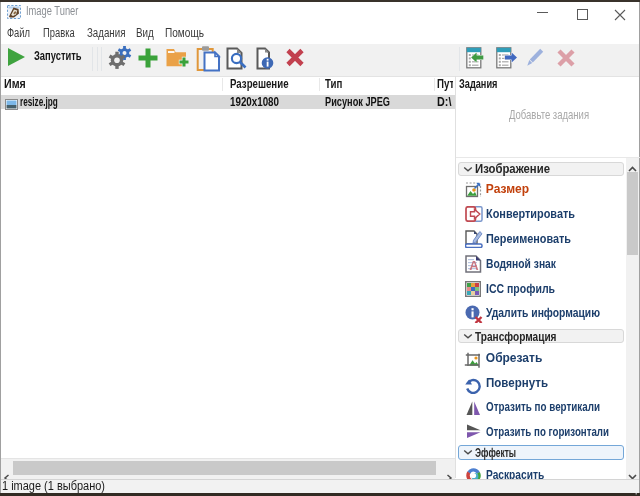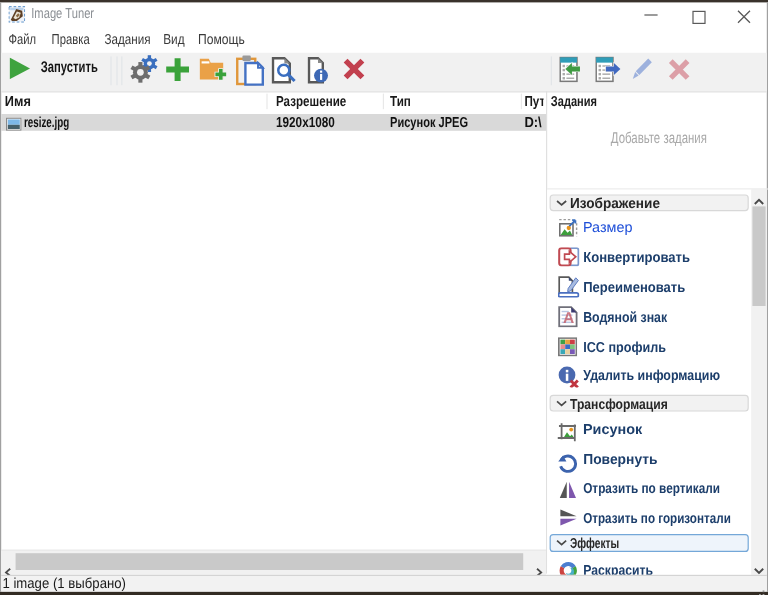--- a/index.html
+++ b/index.html
@@ -226,21 +226,21 @@
     </svg>
   <div class="txt" style="left:18.5px;top:3.5px;font-weight:bold;color:#262626;transform:scaleX(0.945);">Изображение</div>
 
   <svg class="abs" style="left:9px;top:23px;" width="17" height="17" viewBox="0 0 17 17">
     <path d="M1 2 H12 M15.5 5 V16" stroke="#9a9a9a" stroke-width="1.2" stroke-dasharray="2 1.6" fill="none"></path>
     <rect x="1.5" y="5.5" width="11" height="10" fill="#fff" stroke="#6e6e6e" stroke-width="1.3"></rect>
     <circle cx="9" cy="9" r="1.8" fill="#e8941a"></circle>
     <path d="M2.2 14.8 L5.5 10 L8 13 L10 11 L11.8 14.8 Z" fill="#3c9e3c"></path>
     <path d="M9.5 7.5 L14.5 2.5 M14.5 2.5 L11.8 2.5 M14.5 2.5 L14.5 5.2" stroke="#3a6fbf" stroke-width="1.5" fill="none"></path>
   </svg>
-  <div class="txt" style="left:29.8px;top:24px;font-weight:normal;color:#1d4ed8;transform:scaleX(1.0);">Размер</div>
+  <div class="txt" style="left:29.8px;top:24px;font-weight:bold;color:#c2410c;transform:scaleX(1.0);">Размер</div>
 
   <svg class="abs" style="left:9px;top:48px;" width="18" height="16" viewBox="0 0 18 16">
     <rect x="9.5" y="0.8" width="7.5" height="14.4" rx="1.5" fill="#fff" stroke="#7b97cc" stroke-width="1.5"></rect>
     <rect x="1" y="0.8" width="9.5" height="14.4" rx="2" fill="#fff" stroke="#c04a52" stroke-width="1.7"></rect>
     <path d="M5.5 5.8 H9.5 V3.4 L14.8 8 L9.5 12.6 V10.2 H5.5 Z" fill="#fff" stroke="#c04a52" stroke-width="1.4"></path>
   </svg>
   <div class="txt" style="left:29.8px;top:49px;font-weight:bold;color:#1c3e6b;transform:scaleX(0.908);">Конвертировать</div>
 
   <svg class="abs" style="left:9px;top:72px;" width="18" height="18" viewBox="0 0 18 18">
     <path d="M1 1 h8 l3 3 v10 h-11 z" fill="#fff" stroke="#595959" stroke-width="1.4"></path>
@@ -288,21 +288,21 @@
       <path d="M1.2 2.5 L5 5.8 L8.8 2.5" stroke="#4a4a4a" stroke-width="1.4" fill="none"></path>
     </svg>
   <div class="txt" style="left:18.5px;top:171.5px;font-weight:bold;color:#262626;transform:scaleX(0.842);">Трансформация</div>
 
   <svg class="abs" style="left:8px;top:194px;" width="18" height="17" viewBox="0 0 18 17">
     <rect x="4.5" y="3.5" width="11" height="10.5" fill="#fff"></rect>
     <circle cx="12" cy="6" r="1.6" fill="#e8941a"></circle>
     <path d="M5 13.8 L8.5 8.2 L11 11.5 L12.5 10 L15 13.8 Z" fill="#3c9e3c"></path>
     <path d="M4 0.8 V14 M0.8 13 H15.5 M1.8 3 H16 M15 1.8 V15.8" stroke="#6a6a6a" stroke-width="1.5" fill="none"></path>
   </svg>
-  <div class="txt" style="left:29.8px;top:193.3px;font-weight:bold;color:#1c3e6b;transform:scaleX(1.0);">Рисунок</div>
+  <div class="txt" style="left:29.8px;top:193.3px;font-weight:bold;color:#1c3e6b;transform:scaleX(1.0);">Обрезать</div>
 
   <svg class="abs" style="left:9px;top:219px;" width="17" height="17" viewBox="0 0 17 17">
     <path d="M2.6 6.5 A 6.4 6.4 0 1 1 2.2 11.5" stroke="#3c63ad" stroke-width="2.4" fill="none"></path>
     <polygon points="0.2,7.6 7,7.6 4.2,2.6" fill="#3c63ad"></polygon>
   </svg>
   <div class="txt" style="left:29.8px;top:218.3px;font-weight:bold;color:#1c3e6b;transform:scaleX(0.961);">Повернуть</div>
 
   <svg class="abs" style="left:10px;top:242px;" width="15" height="16" viewBox="0 0 15 16">
     <polygon points="0.5,15 6.3,15 6.3,1.5" fill="#555"></polygon>
     <polygon points="8.2,15 14,15 8.2,1.5" fill="#7e57ad"></polygon>

